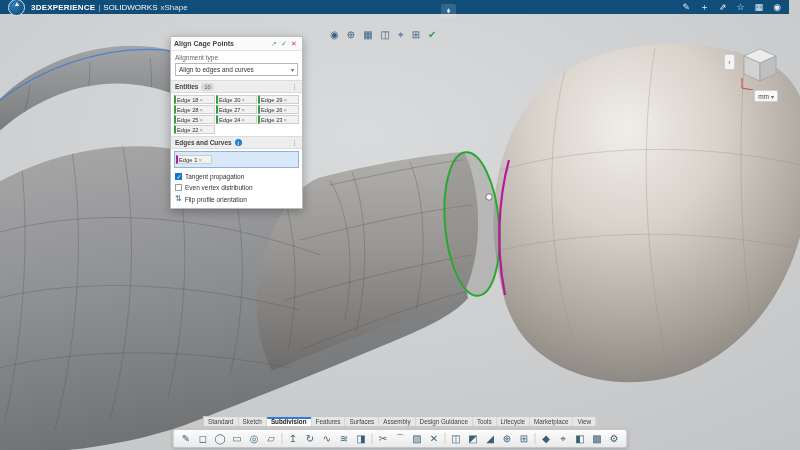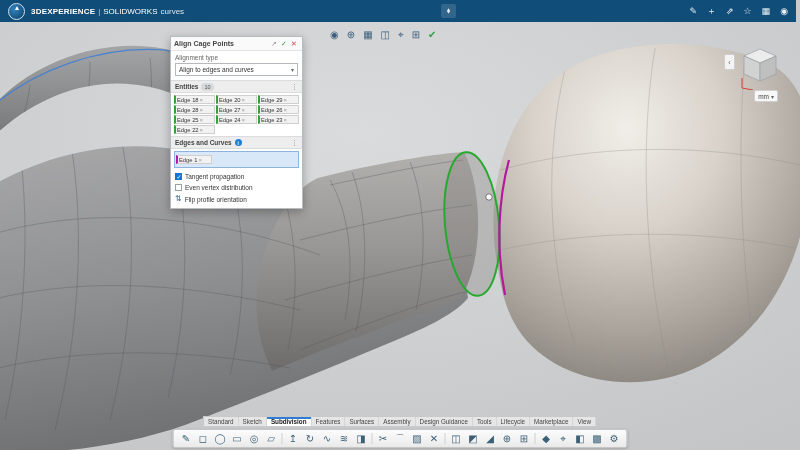--- a/index.html
+++ b/index.html
@@ -3,21 +3,21 @@
 <meta charset="utf-8">
 <style>
   html,body{margin:0;padding:0;}
   body{width:800px;height:450px;position:relative;overflow:hidden;
        font-family:"Liberation Sans",sans-serif;background:#c9cacc;}
 
   
   .viewport{position:absolute;inset:0;z-index:0;}
 
   
-  .topbar{position:absolute;left:0;top:0;right:4px;height:22px;background:#114d79;
+  .topbar{position:absolute;left:0;top:0;right:11px;height:14px;background:#114d79;
           display:flex;align-items:center;padding:0 8px;gap:6px;z-index:40;box-sizing:border-box;}
   .compass{width:15px;height:15px;border-radius:50%;flex:0 0 auto;
            background:radial-gradient(circle at 35% 35%,#2f82c0,#0c3f63);
            border:1px solid #cfe4f4;position:relative;}
   .compass::after{content:"";position:absolute;left:50%;top:2px;transform:translateX(-50%);
            border:2.5px solid transparent;border-bottom:4px solid #fff;border-top:0;}
   .brand{color:#fff;font-size:8px;display:flex;gap:3px;align-items:baseline;white-space:nowrap;}
   .brand b{font-weight:bold;letter-spacing:.2px;}
   .brand .sep{opacity:.65;}
   .brand .app{opacity:.85;}
@@ -194,21 +194,21 @@
 
   <circle cx="489" cy="197" r="3.2" fill="#fdfdfd" stroke="#5a5a5a" stroke-width="0.8"></circle>
 </svg>
 
 <div class="topbar">
   <div class="compass"></div>
   <div class="brand">
     <b>3DEXPERIENCE</b>
     <span class="sep">|</span>
     <span>SOLIDWORKS</span>
-    <span class="app">curves</span>
+    <span class="app">xShape</span>
   </div>
   <div class="tagbtn">⬧</div>
   <div class="tb-icons">
 
   <span class="tb-ic">✎</span>
       <span class="tb-ic">＋</span>
       <span class="tb-ic">⇗</span>
       <span class="tb-ic">☆</span>
       <span class="tb-ic">▦</span>
       <span class="tb-ic">◉</span>

